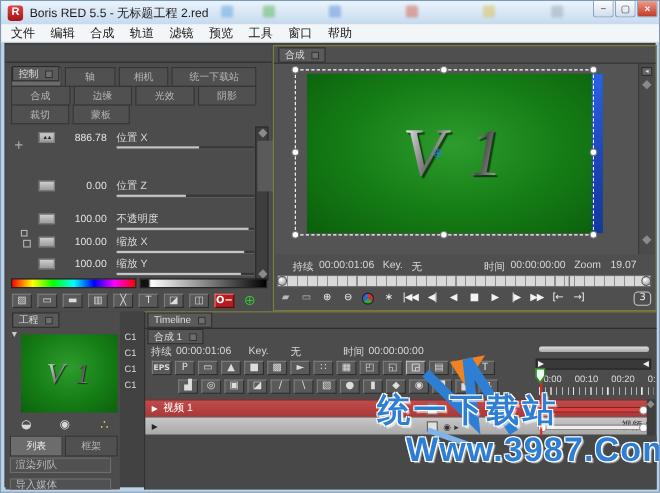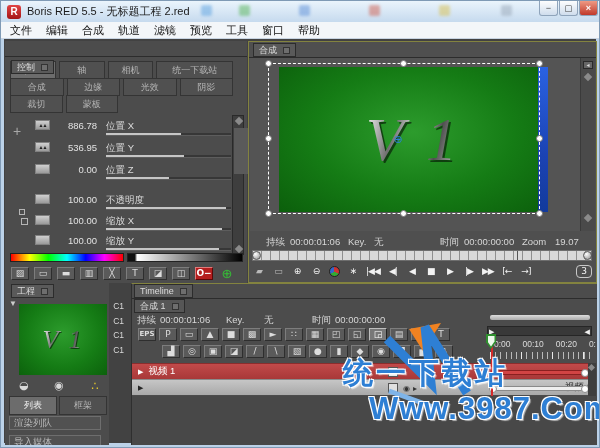--- a/index.html
+++ b/index.html
@@ -221,28 +221,20 @@
     <span class="link-icon"></span>
 
     <div class="prow" style="top:74px">
       <span class="pic">▲▲</span>
       <span class="pval">886.78</span>
       <span class="pcol"><span class="plab">位置 X</span>
         <span class="ptrack" style="display:block">
             <span class="pfill" style="display: block; width: 60%;"></span>
           </span></span>
     </div>
-    <div class="prow" style="top:96px">
-      <span class="pic">▲▲</span>
-      <span class="pval">536.95</span>
-      <span class="pcol"><span class="plab">位置 Y</span>
-        <span class="ptrack" style="display:block">
-            <span class="pfill" style="display: block; width: 62%;"></span>
-          </span></span>
-    </div>
     <div class="prow" style="top:118px">
       <span class="pic"></span>
       <span class="pval">0.00</span>
       <span class="pcol"><span class="plab">位置 Z</span>
         <span class="ptrack" style="display:block">
             <span class="pfill" style="display: block; width: 50%;"></span>
           </span></span>
     </div>
     <div class="prow" style="top:148px">
       <span class="pic"></span>

